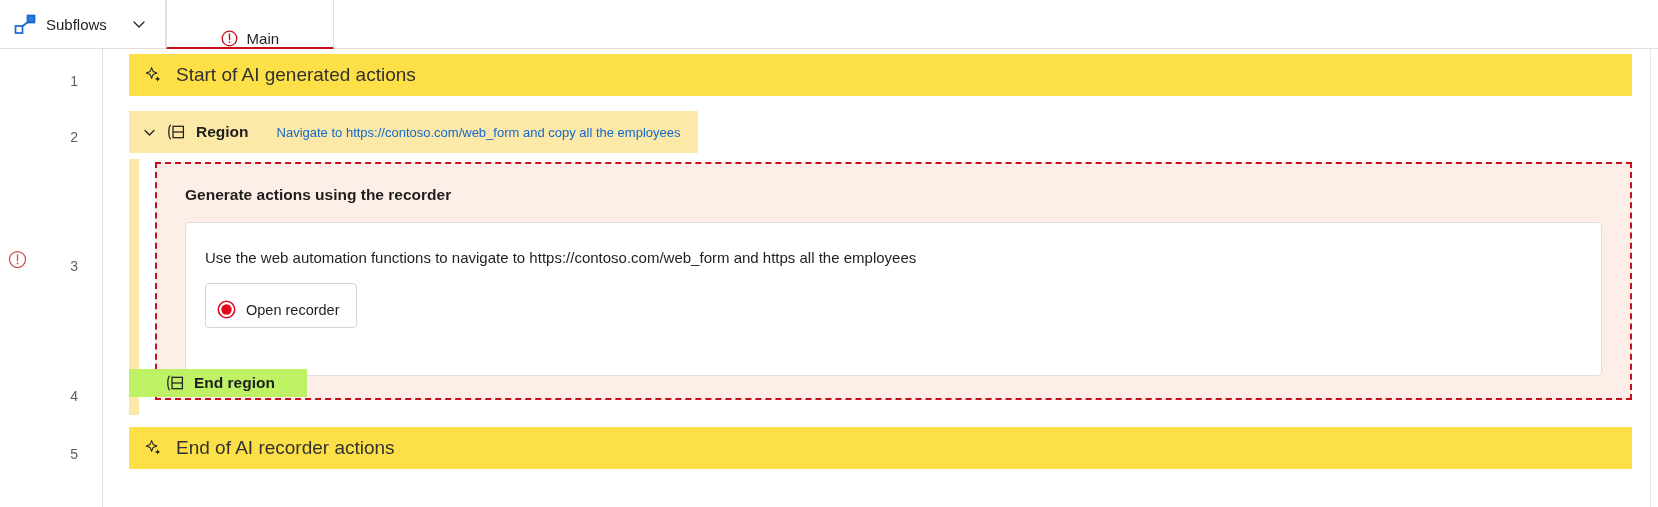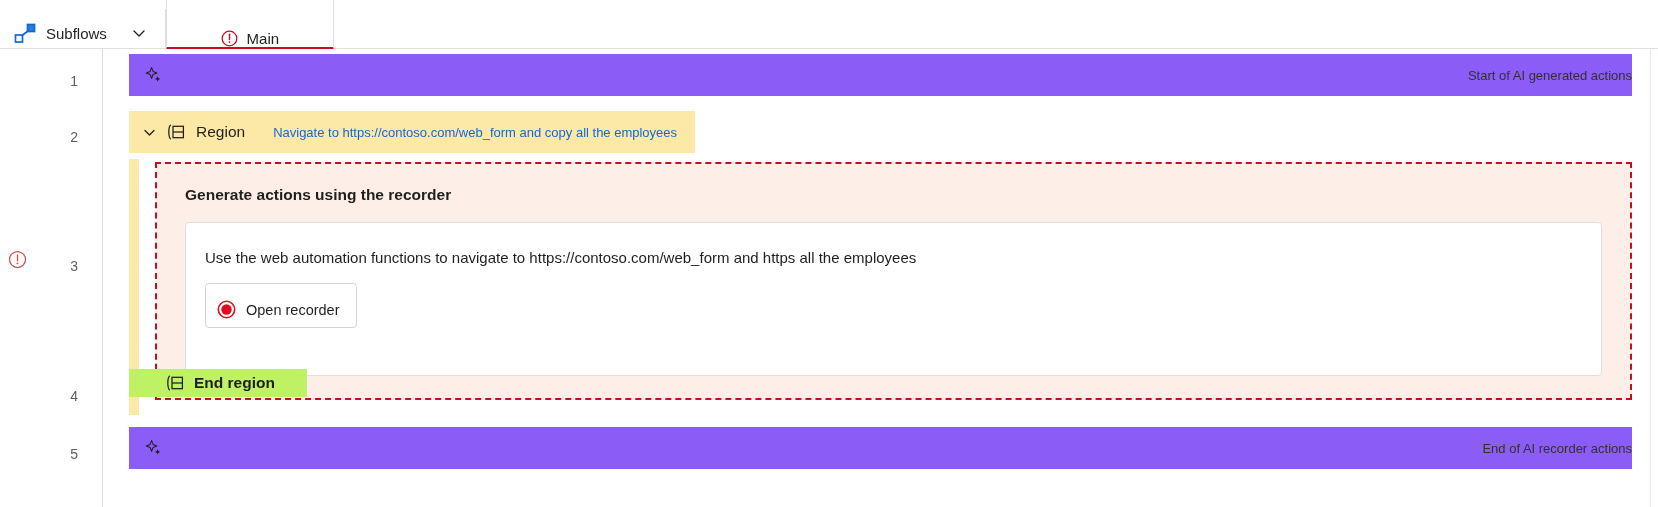--- a/index.html
+++ b/index.html
@@ -28,21 +28,20 @@
   }
   .subflows {
     display: flex;
     align-items: center;
     gap: 10px;
     padding: 0 18px 0 14px;
     border-right: 1px solid #e1dfdd;
     cursor: pointer;
     height: 100%;
     box-sizing: border-box;
-    margin-top: 9px;
   }
   .subflows-label {
     font-size: 15px;
     color: #201f1e;
     white-space: nowrap;
   }
   .chev {
     margin-left: 14px;
     display: flex;
     align-items: center;
@@ -102,37 +101,36 @@
   .row {
     position: absolute;
     left: 26px;
     display: flex;
     align-items: center;
     box-sizing: border-box;
   }
   .row-ai {
     width: 1503px;
     height: 42px;
-    background: #8b5cf6;
+    background: #fde047;
     gap: 13px;
     padding-left: 16px;
-    font-size: 13px;
+    font-size: 19px;
     color: #323130;
-    justify-content: space-between;
   }
   .row-region {
     height: 42px;
     background: #fce9a8;
     gap: 8px;
     padding-left: 13px;
     padding-right: 18px;
     font-size: 15.5px;
   }
   .region-word {
-    font-weight: 400;
+    font-weight: 700;
     color: #201f1e;
     margin-left: 3px;
   }
   .region-desc {
     color: #1268cf;
     font-weight: 400;
     font-size: 13px;
     margin-left: 20px;
     white-space: nowrap;
   }

